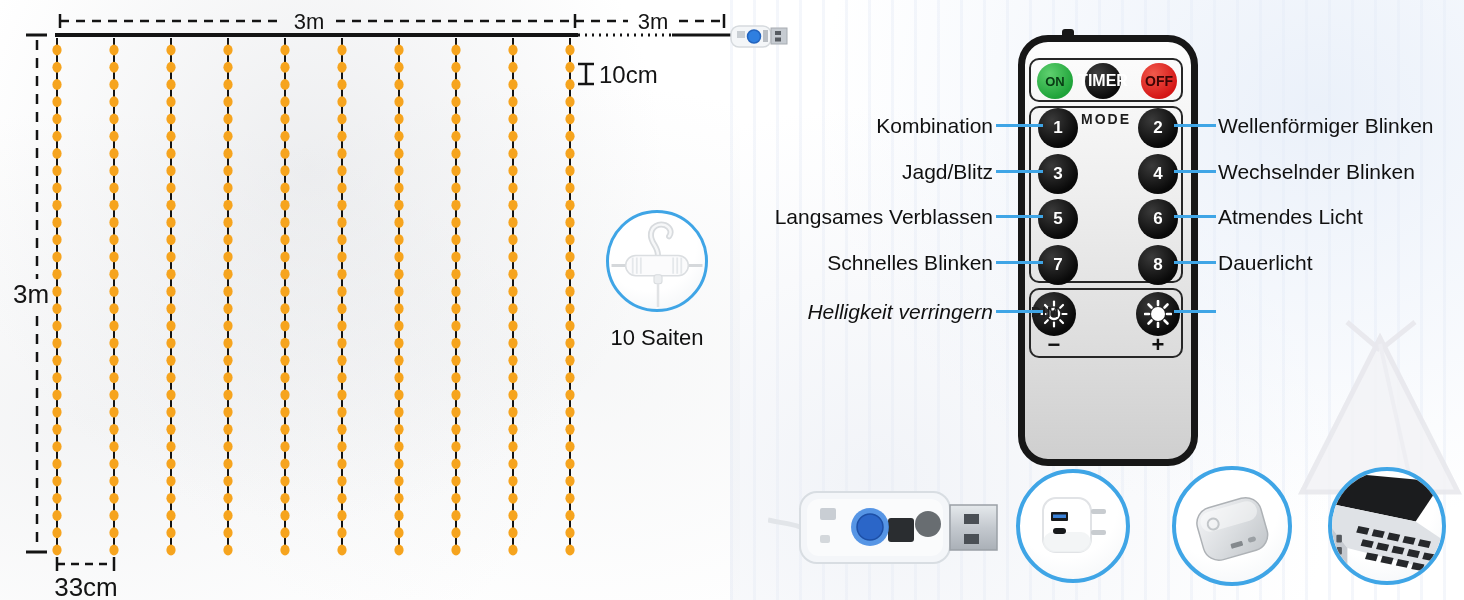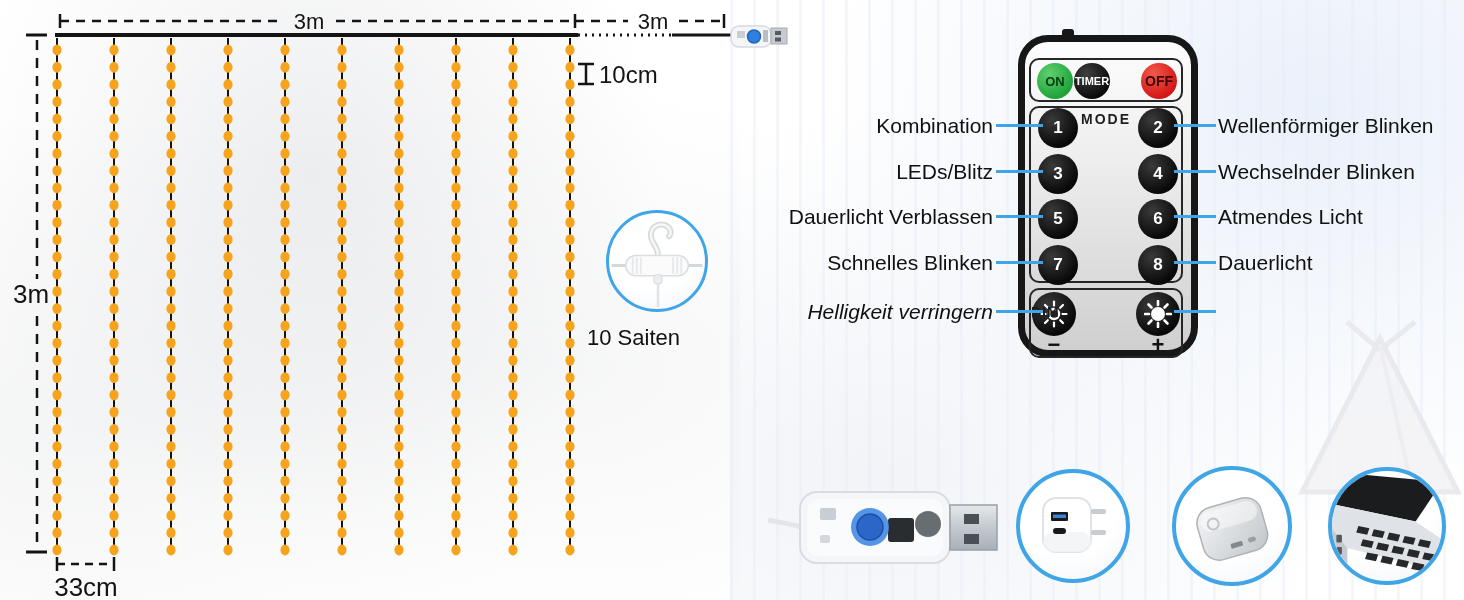--- a/index.html
+++ b/index.html
@@ -14,38 +14,38 @@
   .bg-right{position:absolute;left:730px;top:0;width:734px;height:600px;z-index:0;
     background:
       radial-gradient(ellipse at 80% 18%, rgba(228,236,248,.75), transparent 60%),
       radial-gradient(ellipse at 20% 80%, rgba(230,234,242,.55), transparent 55%),
       repeating-linear-gradient(90deg, rgba(213,222,240,.26) 0 3px, rgba(255,255,255,0) 3px 23px);}
   .teepee{position:absolute;left:1295px;top:320px;z-index:0;opacity:.85;}
   
   .curtain-svg{position:absolute;left:0;top:0;z-index:2;}
   .curtain-svg text{fill:#141414;}
   
-  .callout{position:absolute;width:140px;z-index:2;}
+  .callout{position:absolute;width:140px;text-align:center;z-index:2;}
   .ccircle{width:102px;height:102px;box-sizing:border-box;border:3px solid #3FA5E6;border-radius:50%;
            margin:0 auto;background:radial-gradient(circle at 42% 32%, #ffffff 55%, #eef1f4);
            display:flex;align-items:center;justify-content:center;overflow:hidden;}
   .clabel{margin-top:13px;font-size:22px;color:#111;}
   
-  .remote{position:absolute;left:1018px;top:35px;width:180px;height:322px;box-sizing:border-box;
+  .remote{position:absolute;left:1018px;top:35px;width:180px;height:431px;box-sizing:border-box;
           border:7px solid #171717;border-radius:30px;z-index:3;
           background:linear-gradient(180deg,#fdfdfd 0%,#efefef 35%,#dcdcdc 75%,#cfcfcf 100%);}
   .remote-notch{position:absolute;left:37px;top:-13px;width:12px;height:7px;background:#171717;border-radius:3px 3px 0 0;}
   .rsec{position:absolute;left:4px;width:154px;box-sizing:border-box;border:2px solid #262626;border-radius:10px;}
   .sec-power{top:16px;height:44px;}
   .sec-mode{top:64px;height:177px;}
   .sec-dim{top:246px;height:70px;}
   .pbtn{position:absolute;top:3px;width:36px;height:36px;border-radius:50%;display:flex;
         align-items:center;justify-content:center;font-weight:bold;}
   .pbtn-on{left:6px;background:radial-gradient(circle at 35% 30%, #5fd06f, #1ea339 72%);color:#083a13;font-size:13px;}
-  .pbtn-timer{left:43px;background:radial-gradient(circle at 35% 30%, #404040, #0a0a0a 72%);color:#fff;font-size:11px;}
+  .pbtn-timer{left:54px;background:radial-gradient(circle at 35% 30%, #404040, #0a0a0a 72%);color:#fff;font-size:16px;}
   .pbtn-off{left:110px;background:radial-gradient(circle at 35% 30%, #f2594b, #d41616 72%);color:#3c0505;font-size:14px;}
   .mode-title{position:absolute;top:3px;left:0;right:0;text-align:center;font-size:14px;font-weight:bold;
               letter-spacing:2px;color:#1d1d1d;}
   .mbtn{position:absolute;width:40px;height:40px;border-radius:50%;color:#fff;font-size:17px;font-weight:bold;
         background:radial-gradient(circle at 35% 30%, #3a3a3a, #090909 70%);
         display:flex;align-items:center;justify-content:center;}
   .mcol1{left:7px;} .mcol2{left:107px;}
   .mrow1{top:0px;} .mrow2{top:46px;} .mrow3{top:91px;} .mrow4{top:137px;}
   .dimbtn{position:absolute;top:2px;width:44px;height:44px;border-radius:50%;
           background:radial-gradient(circle at 35% 30%, #3a3a3a, #090909 70%);
@@ -525,22 +525,22 @@
               <line x1="20.5" y1="7.5" x2="23.5" y2="4.5"></line>
           </g>
         </svg>
       </div>
       <div class="dim-sign sign-minus">−</div>
       <div class="dim-sign sign-plus">+</div>
     </div>
   </div>
 
   <div class="rlabel rlabel-left" style="top:112px;">Kombination</div>
-  <div class="rlabel rlabel-left" style="top:158px;">LEDs/Blitz</div>
-  <div class="rlabel rlabel-left" style="top:203px;">Dauerlicht Verblassen</div>
+  <div class="rlabel rlabel-left" style="top:158px;">Jagd/Blitz</div>
+  <div class="rlabel rlabel-left" style="top:203px;">Langsames Verblassen</div>
   <div class="rlabel rlabel-left" style="top:249px;">Schnelles Blinken</div>
   <div class="rlabel rlabel-left" style="top:298px;font-style:italic;">Helligkeit verringern</div>
   <div class="rlabel rlabel-right" style="top:112px;">Wellenförmiger Blinken</div>
   <div class="rlabel rlabel-right" style="top:203px;">Atmendes Licht</div>
   <div class="rlabel rlabel-right" style="top:158px;">Wechselnder Blinken</div>
   <div class="rlabel rlabel-right" style="top:249px;">Dauerlicht</div>
 
   <div class="lline lline-left" style="top:124px;"></div>
   <div class="lline lline-left" style="top:170px;"></div>
   <div class="lline lline-left" style="top:215px;"></div>

